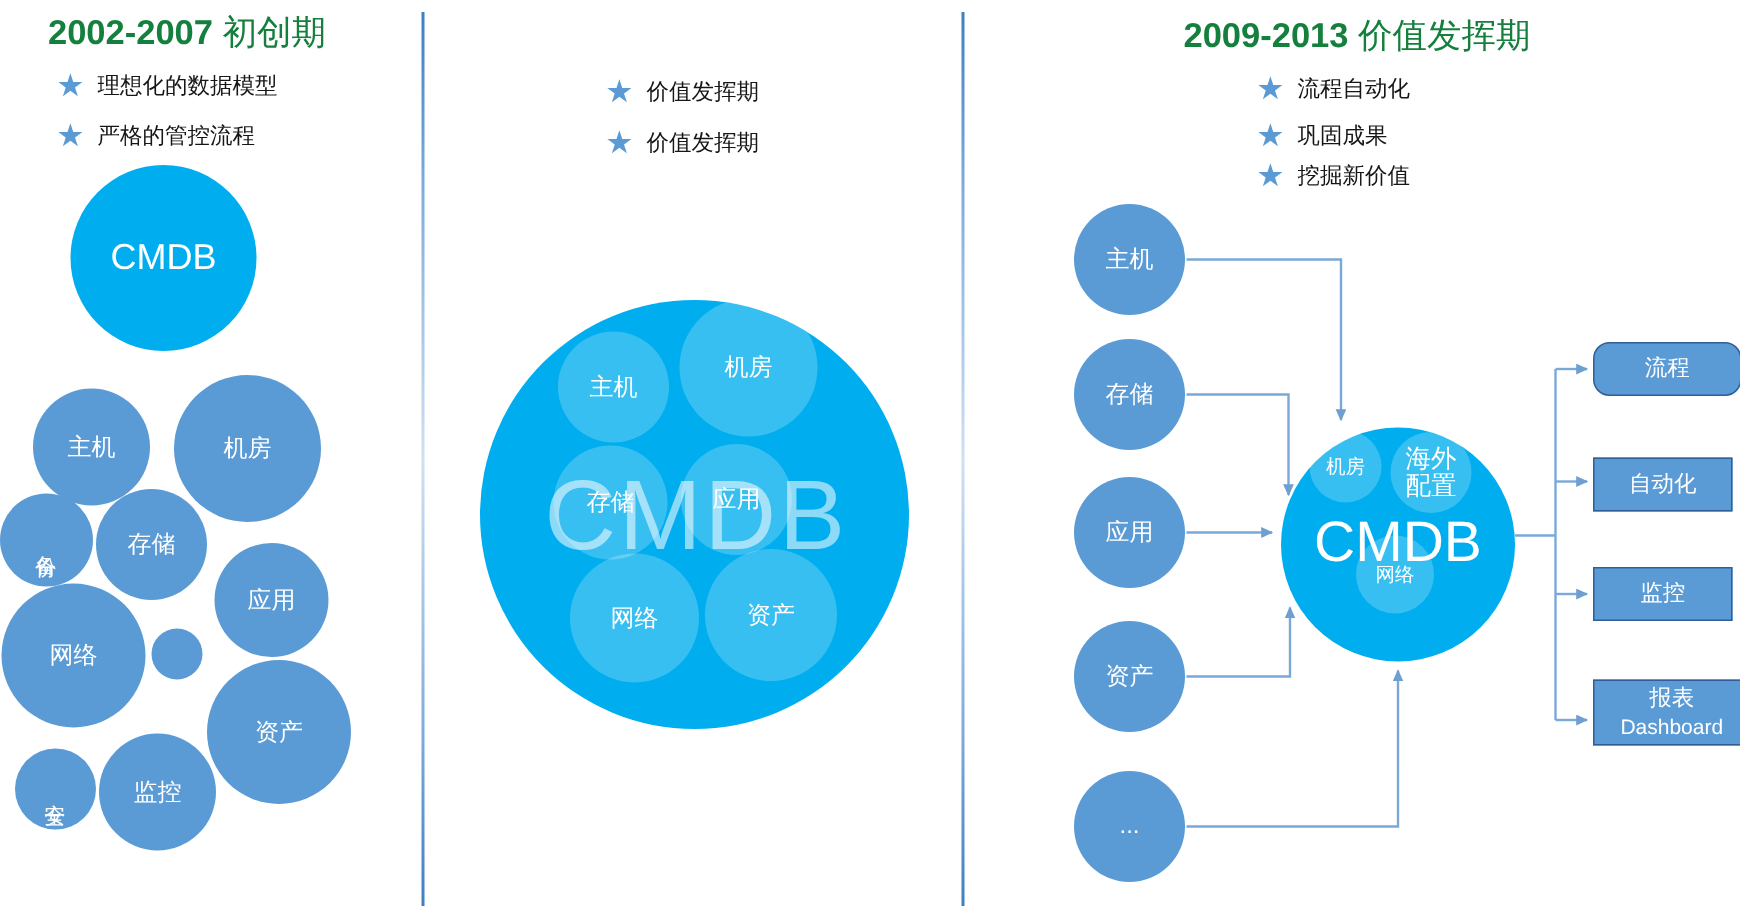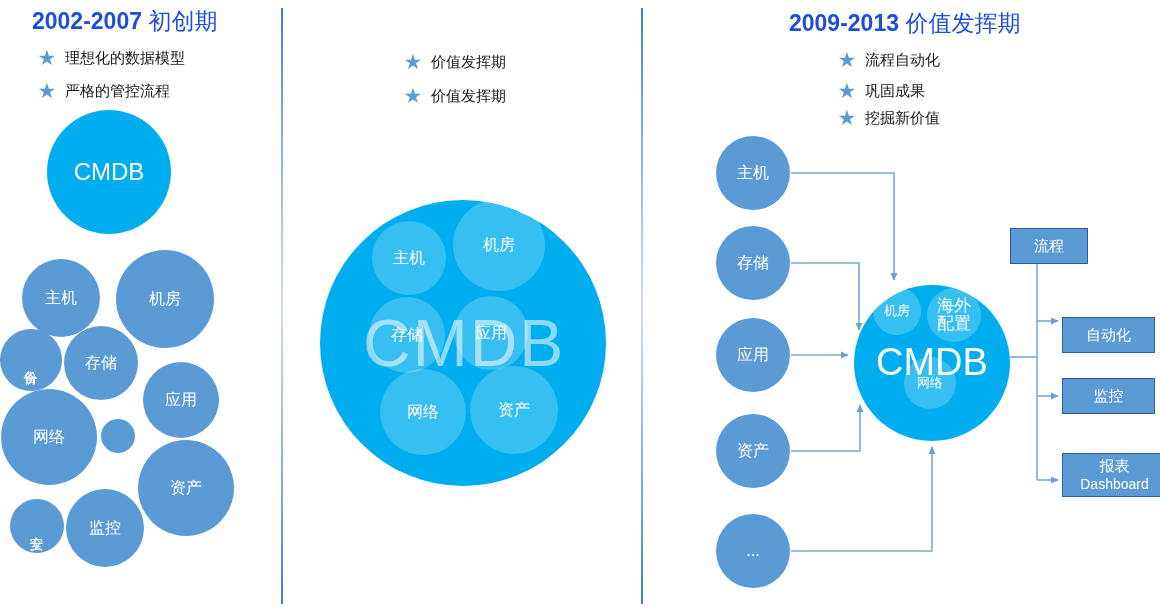--- a/index.html
+++ b/index.html
@@ -33,21 +33,21 @@
         #79a9da 82%,
         #3f7fc1 100%);
   }
 
   
   .panel-title {
     position: absolute;
     font-size: 23px;
     line-height: 30px;
     white-space: nowrap;
-    color: #1d4ed8;
+    color: #15803d;
   }
   .panel-title .yrs { font-weight: bold; }
   .panel-title .ph  { font-weight: normal; }
 
   .bullet {
     position: absolute;
     display: flex;
     align-items: center;
     white-space: nowrap;
     font-size: 15px;
@@ -281,24 +281,24 @@
           <span>海外</span>
           <span>配置</span>
         </span>
       </div>
       <div class="circ inner" style="left: 904px; top: 357px; width: 52px; height: 52px; font-size: 13px;">
         <span>网络</span>
       </div>
       <div class="cmdb-solid" style="font-size: 38px; left: 876px; top: 343px;">CMDB</div>
     </div>
   <div id="p3-outputs">
-      <div class="obox" style="left: 1010px; top: 228px; width: 78px; height: 36px;">
+      <div class="obox" style="left: 1062px; top: 228px; width: 99px; height: 36px; border-radius: 11px;">
         <span>流程</span>
       </div>
-      <div class="obox" style="left: 1062px; top: 317px; width: 93px; height: 36px;">
+      <div class="obox" style="left: 1062px; top: 305px; width: 93px; height: 36px;">
         <span>自动化</span>
       </div>
       <div class="obox" style="left: 1062px; top: 378px; width: 93px; height: 36px;">
         <span>监控</span>
       </div>
       <div class="obox" style="left: 1062px; top: 453px; width: 105px; height: 44px;">
         <span>报表</span>
         <span style="font-size: 14px;">Dashboard</span>
       </div>
     </div>

